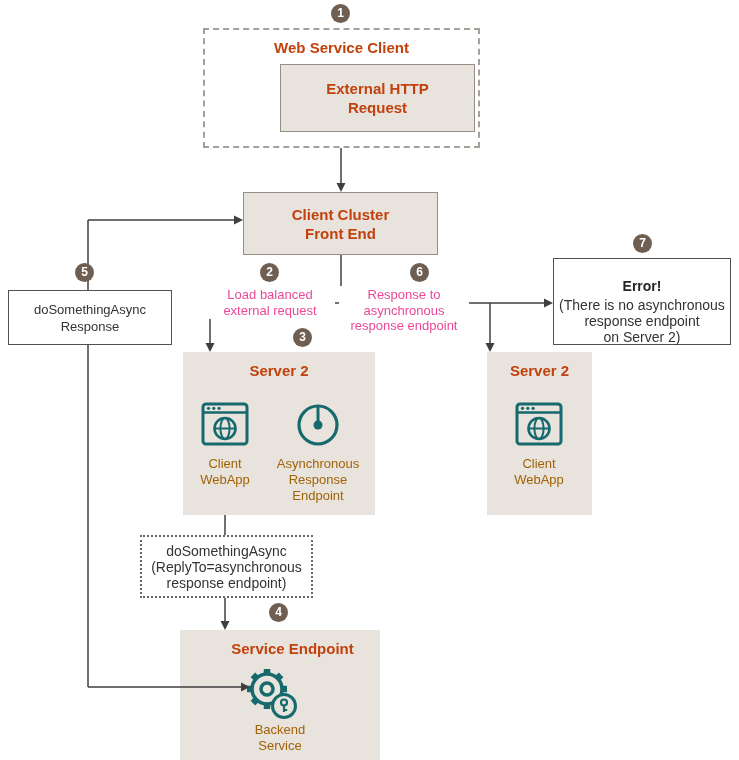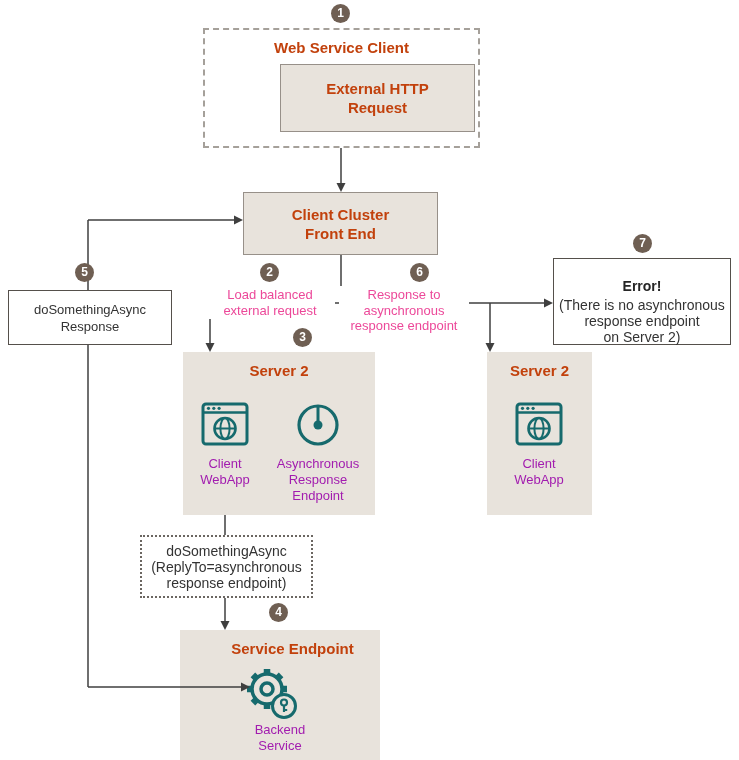--- a/index.html
+++ b/index.html
@@ -24,21 +24,21 @@
   .center-flex{display:flex;align-items:center;justify-content:center;}
   .badge{
     position:absolute;width:19px;height:19px;border-radius:50%;
     background:#6f5f53;color:#ffffff;font-size:12px;font-weight:bold;
     line-height:19px;text-align:center;z-index:5;
   }
   .flow-label{
     position:absolute;background:#ffffff;z-index:3;text-align:center;
     font-size:13px;line-height:15.5px;color:#ec4899;padding:1px 0;
   }
-  .caption{position:absolute;text-align:center;font-size:13px;line-height:16px;color:#a21caf;}
+  .caption{position:absolute;text-align:center;font-size:13px;line-height:16px;color:#a16207;}
   .icon-abs{position:absolute;}
 </style>
 </head>
 <body>
 
 <div class="stage">
 
   <svg class="layer layer-under" width="739" height="760" viewBox="0 0 739 760">
     <g stroke="#3f3f3f" stroke-width="1.5" fill="none">
 

